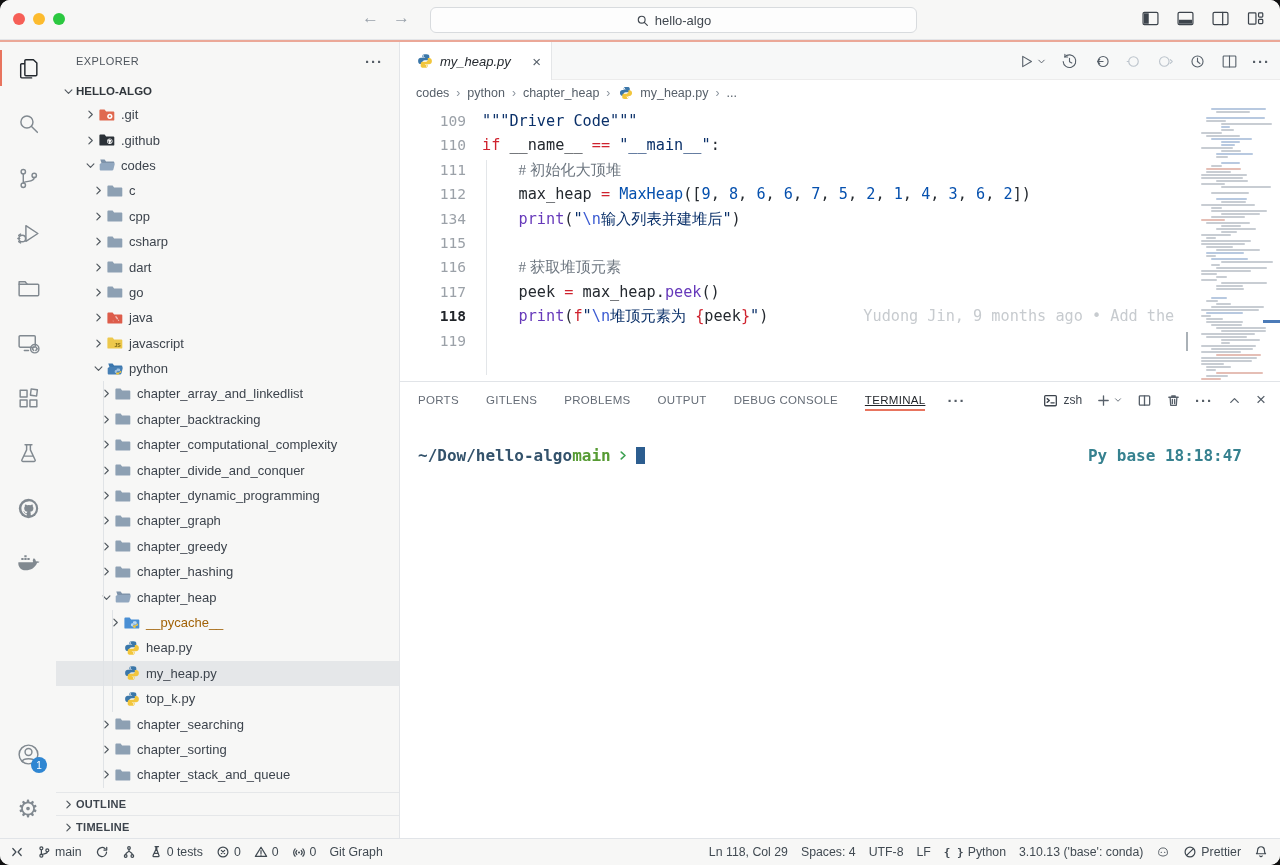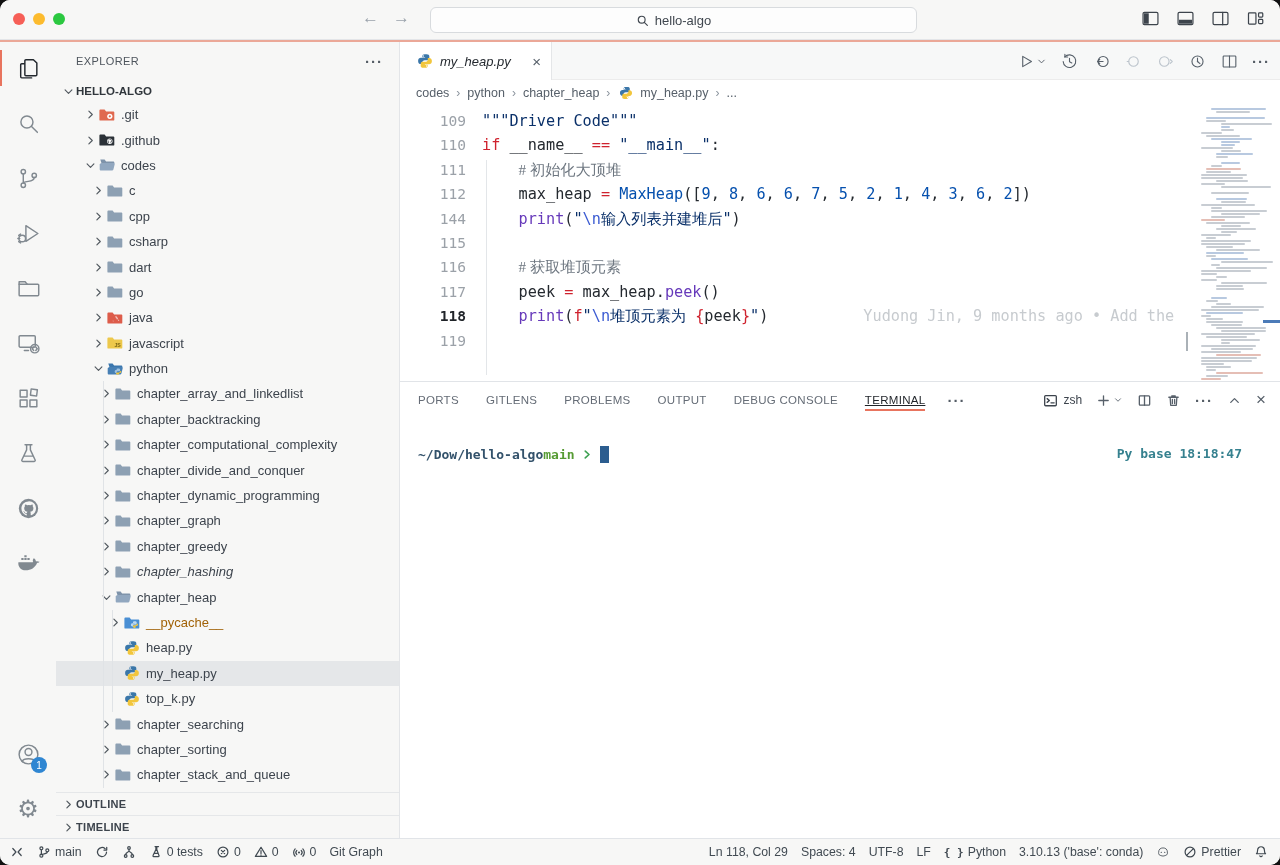--- a/index.html
+++ b/index.html
@@ -101,21 +101,21 @@
   .panel-tab { font-size:11.5px; letter-spacing:.3px; color:#656c76; cursor:pointer; position:relative; padding:9px 0; }
   .panel-tab.active { color:#1f2328;text-decoration:underline; }
   .panel-tab.active::after { content:""; position:absolute; left:0; right:0; bottom:4px; height:2px; background:#e8745e; }
   .panel-dots { margin-left:22px; }
   .panel-actions { position:absolute; right:14px; top:0; height:36px; display:flex; align-items:center; gap:14px; color:#57606a; }
   .panel-actions .icon svg { width:15px; height:15px; }
   .zsh-chip { display:flex; align-items:center; gap:5px; font-size:12px; color:#3d444d; cursor:pointer; }
   .plus-group { display:flex; align-items:center; gap:2px; }
   .plus-group .chev svg { width:10px; height:10px; }
 
-  .terminal { position:relative; padding:28px 38px 0 18px; font-family:"DejaVu Sans Mono", monospace; font-size:13px; font-weight:bold; }
+  .terminal { position:relative; padding:28px 38px 0 18px; font-family:"DejaVu Sans Mono", monospace; font-size:16px; font-weight:bold; }
   .term-line { display:flex; align-items:center; }
   .t-path { color:#33526b; } .t-repo { color:#33526b; font-weight:bold; }
   .t-branch { color:#569b33; }
   .t-prompt { display:inline-flex; margin:0 8px 0 8px; color:#3fa254; }
   .t-prompt svg { width:9px; height:13px; stroke-width:2.2; }
   .t-cursor { width:9px; height:17px; background:#2c5d8f; }
   .term-right { position:absolute; right:38px; top:28px; color:#36818f; }
 
   
   .statusbar { position:absolute; left:0; bottom:0; width:1280px; height:27px; background:#f7f7f6; border-top:1px solid #e1e4e8; display:flex; align-items:center; justify-content:space-between; padding:0 12px 0 10px; color:#414a52; font-size:12.3px; }
@@ -531,21 +531,21 @@
               <path d="M6 3.8l4.2 4.2L6 12.2"></path>
             </svg>
           </span>
           <span class="icon filled t-icon">
             <svg viewBox="0 0 16 16">
               <path fill="#8da0b3" stroke="none" d="M1.3 2.6h4.3l1.5 1.8h7.3c.5 0 .9.4.9.9v7.4c0 .5-.4.9-.9.9H1.3c-.5 0-.9-.4-.9-.9V3.5c0-.5.4-.9.9-.9z"></path>
             </svg>
           </span>
           <span class="t-label">chapter_greedy</span>
         </div>
-        <div class="tree-row" style="padding-left: 42px; font-style: italic;">
+        <div class="tree-row" style="padding-left: 42px;">
           <span class="t-chevron icon">
             <svg viewBox="0 0 16 16">
               <path d="M6 3.8l4.2 4.2L6 12.2"></path>
             </svg>
           </span>
           <span class="icon filled t-icon">
             <svg viewBox="0 0 16 16">
               <path fill="#8da0b3" stroke="none" d="M1.3 2.6h4.3l1.5 1.8h7.3c.5 0 .9.4.9.9v7.4c0 .5-.4.9-.9.9H1.3c-.5 0-.9-.4-.9-.9V3.5c0-.5.4-.9.9-.9z"></path>
             </svg>
           </span>
@@ -774,21 +774,21 @@
           <span>...</span>
         </span>
       </div>
     <div class="code-area">
       <div class="indent-guide" id="indent-guide" style="top: 53.8px; height: 215.6px;"></div>
       <div class="code-lines" id="code-lines">
           <div class="code-line"><span class="gutter">109</span><span class="content"><span class="tok-s">"""Driver Code"""</span></span></div>
           <div class="code-line"><span class="gutter">110</span><span class="content"><span class="tok-k">if</span><span class="tok-d"> __name__ </span><span class="tok-o">==</span><span class="tok-d"> </span><span class="tok-s">"__main__"</span><span class="tok-d">:</span></span></div>
           <div class="code-line"><span class="gutter">111</span><span class="content"><span class="tok-d">    </span><span class="tok-m"># 初始化大顶堆</span></span></div>
           <div class="code-line"><span class="gutter">112</span><span class="content"><span class="tok-d">    max_heap </span><span class="tok-o">=</span><span class="tok-d"> </span><span class="tok-cl">MaxHeap</span><span class="tok-d">([</span><span class="tok-n">9</span><span class="tok-d">, </span><span class="tok-n">8</span><span class="tok-d">, </span><span class="tok-n">6</span><span class="tok-d">, </span><span class="tok-n">6</span><span class="tok-d">, </span><span class="tok-n">7</span><span class="tok-d">, </span><span class="tok-n">5</span><span class="tok-d">, </span><span class="tok-n">2</span><span class="tok-d">, </span><span class="tok-n">1</span><span class="tok-d">, </span><span class="tok-n">4</span><span class="tok-d">, </span><span class="tok-n">3</span><span class="tok-d">, </span><span class="tok-n">6</span><span class="tok-d">, </span><span class="tok-n">2</span><span class="tok-d">])</span></span></div>
-          <div class="code-line"><span class="gutter">144</span><span class="content"><span class="tok-d">    </span><span class="tok-f">print</span><span class="tok-d">(</span><span class="tok-s">"</span><span class="tok-e">\n</span><span class="tok-s">输入列表并建堆后"</span><span class="tok-d">)</span></span></div>
+          <div class="code-line"><span class="gutter">134</span><span class="content"><span class="tok-d">    </span><span class="tok-f">print</span><span class="tok-d">(</span><span class="tok-s">"</span><span class="tok-e">\n</span><span class="tok-s">输入列表并建堆后"</span><span class="tok-d">)</span></span></div>
           <div class="code-line"><span class="gutter">115</span><span class="content"></span></div>
           <div class="code-line"><span class="gutter">116</span><span class="content"><span class="tok-d">    </span><span class="tok-m"># 获取堆顶元素</span></span></div>
           <div class="code-line"><span class="gutter">117</span><span class="content"><span class="tok-d">    peek </span><span class="tok-o">=</span><span class="tok-d"> max_heap.</span><span class="tok-f">peek</span><span class="tok-d">()</span></span></div>
           <div class="code-line active"><span class="gutter">118</span><span class="content"><span class="tok-d">    </span><span class="tok-f">print</span><span class="tok-d">(</span><span class="tok-k">f</span><span class="tok-s">"</span><span class="tok-e">\n</span><span class="tok-s">堆顶元素为 </span><span class="tok-b">{</span><span class="tok-d">peek</span><span class="tok-b">}</span><span class="tok-s">"</span><span class="tok-d">)</span><span class="blame">Yudong Jin, 9 months ago • Add the</span></span></div>
           <div class="code-line"><span class="gutter">119</span><span class="content"></span></div>
         </div>
       <div class="minimap" id="minimap">
           <div class="mm-row" style="top: 2px; left: 15px; width: 54.5769px; background: rgb(126, 156, 198);"></div>
           <div class="mm-row" style="top: 5px; left: 20px; width: 34.098px; background: rgb(154, 164, 175);"></div>
           <div class="mm-row" style="top: 11px; left: 10px; width: 58.8457px; background: rgb(126, 156, 198);"></div>

